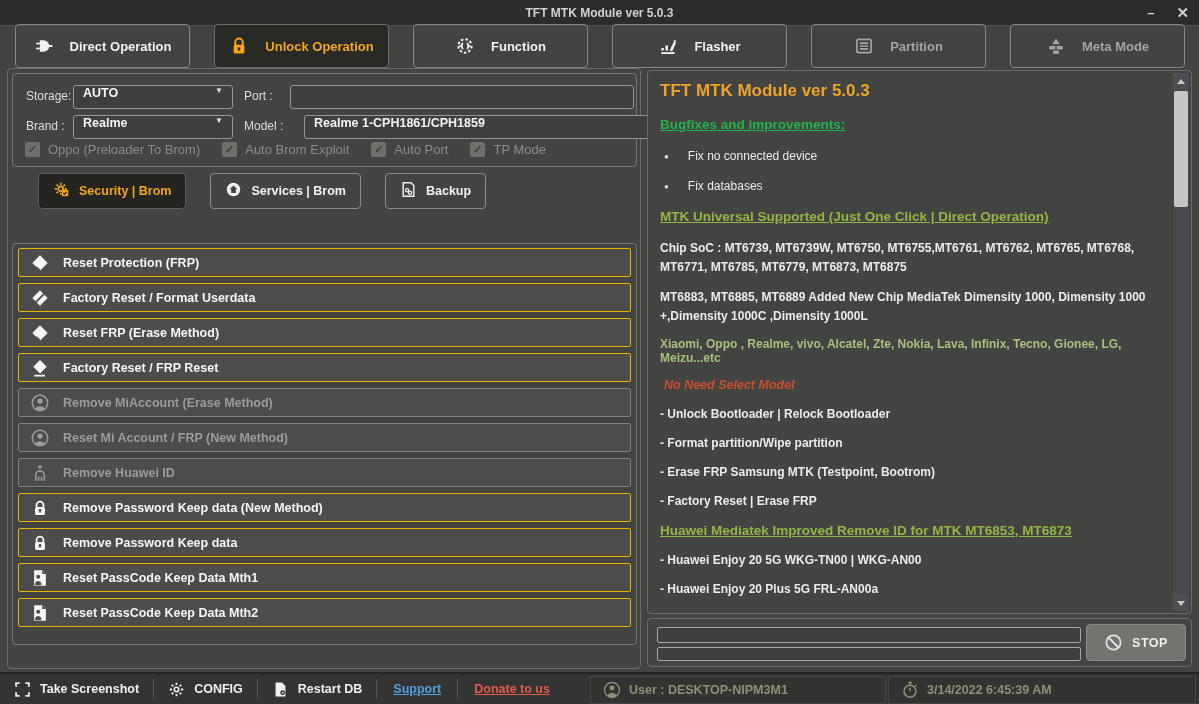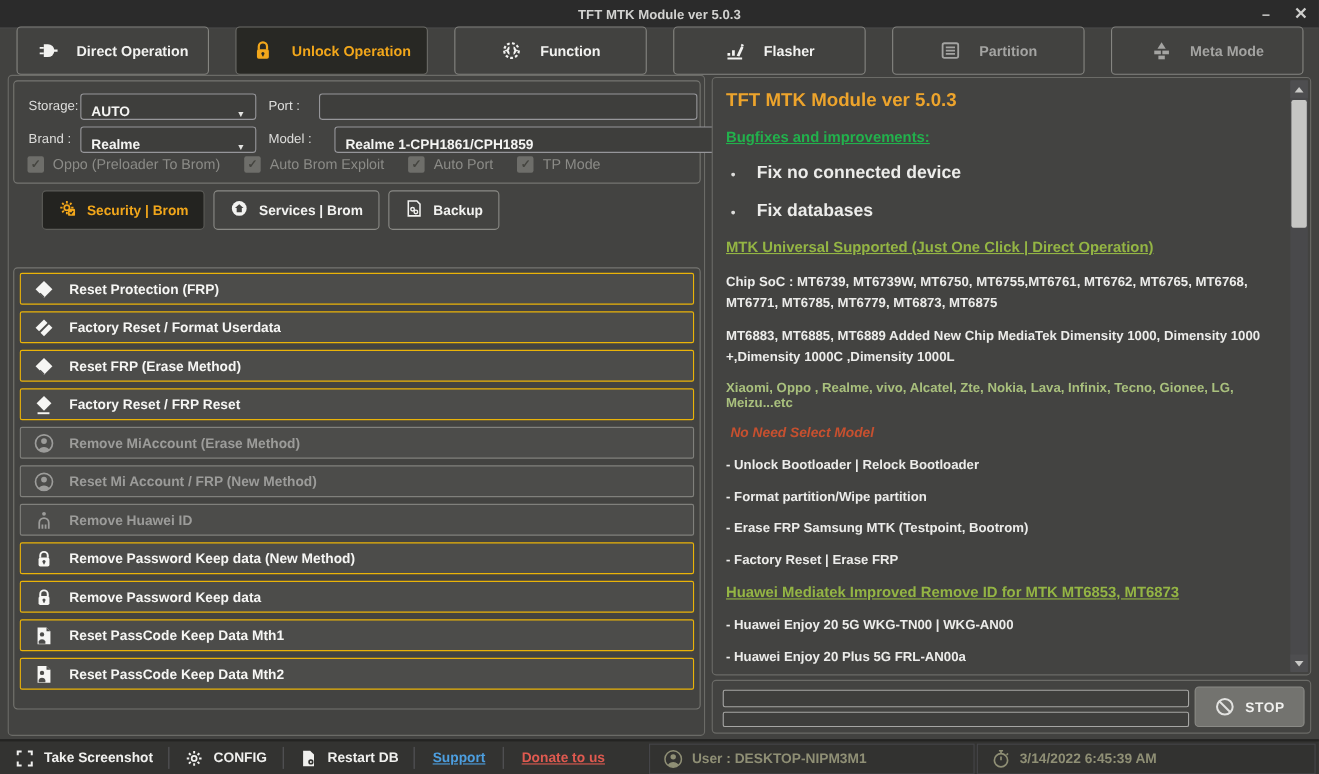--- a/index.html
+++ b/index.html
@@ -34,58 +34,58 @@
   
   .panel { position:absolute; border:1px solid #6b6b67; border-radius:4px; background:#434341; }
   #left-panel  { left:7px;  top:68px; width:634px; height:601px; }
   #right-panel { left:647px; top:70px; width:545px; height:544px; }
   #progress-panel { left:647px; top:618px; width:545px; height:49px; }
   
   #config-box { position:absolute; left:4px; top:4px; width:625px; height:94px; border:1px solid #757571; border-radius:4px; }
   .fld-label { position:absolute; font-size:12px; font-weight:400; color:#dededc; }
   .select, .textbox {
     position:absolute; height:24px; background:#3e3e3c; border:1px solid #96969a;
-    border-radius:3px; display:flex; align-items:flex-end; padding:0 9px;
+    border-radius:3px; display:flex; align-items:flex-start; padding:0 9px;
     font-size:12.5px; font-weight:700; color:#f4f4f2;
   }
   .select { justify-content:space-between; }
   .select::after { content:"▼"; font-size:8px; color:#e4e4e2; margin-left:8px; }
   .textbox { font-weight:400; }
   input.textbox { outline:none; }
   .cb-row { position:absolute; left:12px; top:68px; width:600px; display:flex; align-items:center; }
   .cb-item { display:flex; align-items:center; gap:8px; margin-right:22px; }
   .cb {
     width:15px; height:15px; background:#6e6e6a; border-radius:2px;
     display:flex; align-items:center; justify-content:center;
   }
   .cb::after { content:"✓"; color:#44443f; font-size:11px; font-weight:900; }
   .cb-label { font-size:13px; color:#8b8b87; font-weight:400; }
   
-  .subtabs { position:absolute; left:30px; top:104px; display:flex; gap:8px; }
+  .subtabs { position:absolute; left:30px; top:104px; display:flex; gap:24px; }
   .subtab {
     height:36px; border:1px solid #8a8a86; border-radius:4px; padding:0 14px;
     display:flex; align-items:center; gap:9px; font-size:12.5px; font-weight:700; color:#f2f2f0;
   }
   .subtab svg { width:17px; height:17px; }
   .subtab.active { background:#232320; border-color:#5c5c58; color:#f2a71b; }
   
   #ops-box { position:absolute; left:4px; top:174px; width:625px; height:402px; border:1px solid #757571; border-radius:4px; padding:4px 5px; }
   .op-row {
     height:29px; margin-bottom:6px; background:#4c4c4a; border:1px solid #eab308;
     border-radius:2px; display:flex; align-items:center; gap:14px; padding:0 12px;
     font-size:12.5px; font-weight:700; color:#f6f6f4;
   }
   .op-row svg { width:18px; height:18px; flex:0 0 18px; }
   .op-row.disabled { color:#9c9c9a; border-color:#80807c; }
   
   #changelog { position:absolute; left:0; top:0; width:527px; height:542px; padding:8px 6px 0 12px; overflow:hidden; }
   .cl-title { color:#eda42c; font-size:17px; font-weight:700; margin:2px 0 16px; }
   .cl-h-green { color:#22b14c; font-size:13.5px; font-weight:700; text-decoration:underline; margin-bottom:17px; }
   .cl-h-olive { color:#94b544; font-size:13.5px; font-weight:700; text-decoration:underline; margin-bottom:15px; }
-  .cl-bullet { display:flex; align-items:center; font-size:16px; font-weight:700; color:#ececea; margin-bottom:16px; }
+  .cl-bullet { display:flex; align-items:center; font-size:12px; font-weight:400; color:#ececea; margin-bottom:16px; }
   .cl-bullet::before { content:"●"; font-size:8px; margin:0 19px 0 4px; color:#dcdcda; }
   .cl-body { font-size:12px; font-weight:700; color:#ececea; line-height:19px; margin-bottom:11px; }
   .cl-brands { color:#a9c07d; font-size:12px; font-weight:700; margin-bottom:13px; }
   .cl-note { color:#c7502f; font-size:12.5px; font-weight:700; font-style:italic; margin-bottom:15px; padding-left:4px; }
   .cl-line { font-size:12px; font-weight:700; color:#ececea; margin-bottom:15px; }
   
   .vscroll { position:absolute; right:2px; top:2px; width:16px; height:538px; background:#49494b; border-radius:2px; }
   .varrow { position:absolute; left:0; width:16px; height:16px; background:#4e4e50; display:flex; align-items:center; justify-content:center; }
   .varrow.up { top:0; } .varrow.down { bottom:0; }
   .tri-up { width:0; height:0; border-left:4px solid transparent; border-right:4px solid transparent; border-bottom:5px solid #c9c9c7; }

